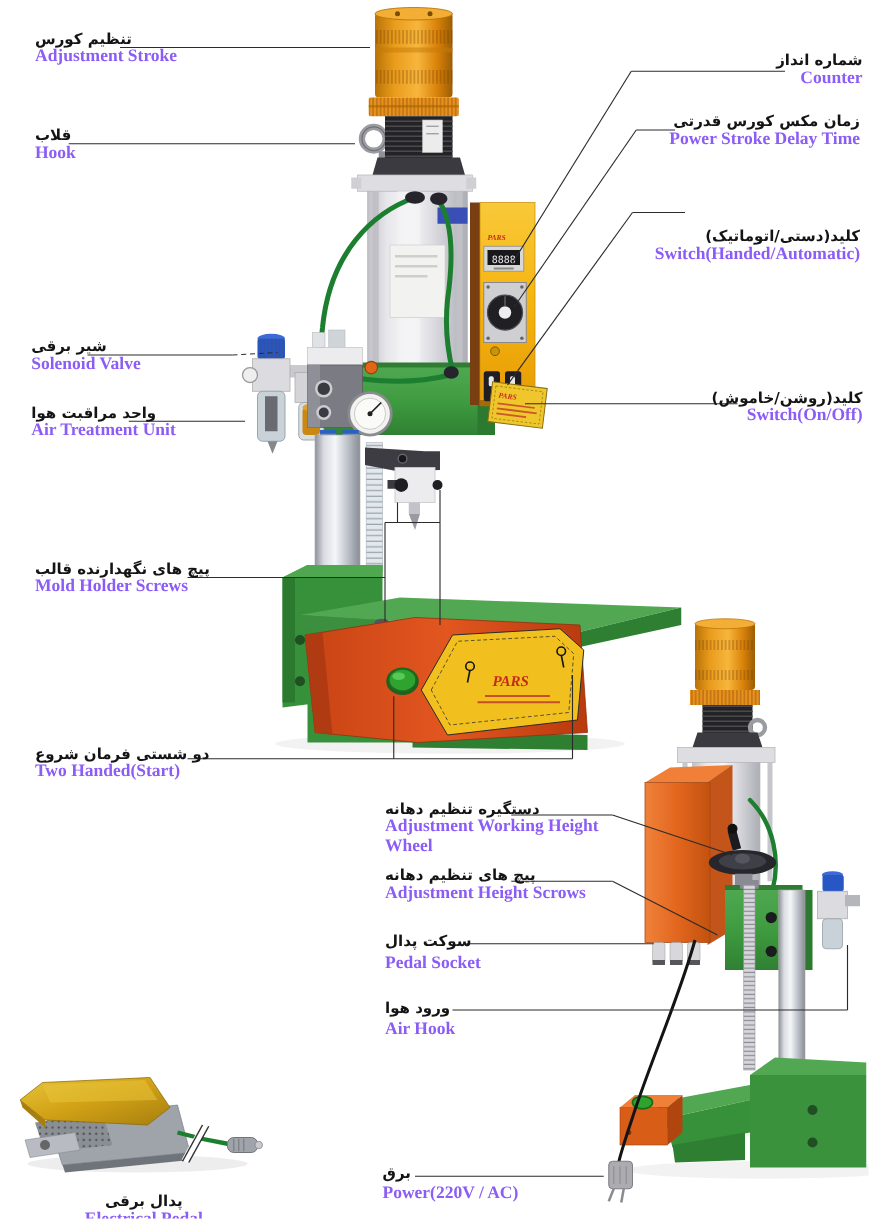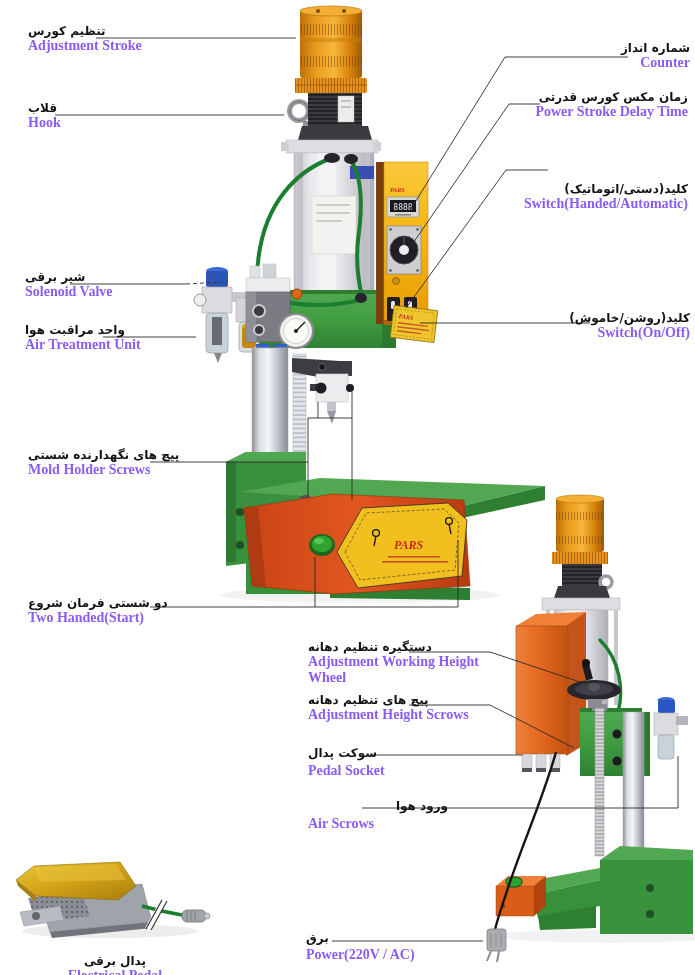--- a/index.html
+++ b/index.html
@@ -460,21 +460,21 @@
   <span class="fa" style="text-align:left;">شیر برقی</span>
   <span class="en">Solenoid Valve</span>
 </div>
 
 <div class="lbl left" style="left:25px;top:323px;width:170px;">
   <span class="fa" style="text-align:left;">واحد مراقبت هوا</span>
   <span class="en">Air Treatment Unit</span>
 </div>
 
 <div class="lbl left" style="left:28px;top:448px;width:190px;">
-  <span class="fa" style="text-align:left;">پیچ های نگهدارنده شستی</span>
+  <span class="fa" style="text-align:left;">پیچ های نگهدارنده قالب</span>
   <span class="en">Mold Holder Screws</span>
 </div>
 
 <div class="lbl left" style="left:28px;top:596px;width:180px;">
   <span class="fa" style="text-align:left;">دو شستی فرمان شروع</span>
   <span class="en">Two Handed(Start)</span>
 </div>
 
 <div class="lbl right" style="left:500px;top:41px;width:190px;">
   <span class="fa">شماره انداز</span>
@@ -505,22 +505,22 @@
   <span class="fa" style="text-align:left;">پیچ های تنظیم دهانه</span>
   <span class="en">Adjustment Height Scrows</span>
 </div>
 
 <div class="lbl left" style="left:308px;top:746px;width:160px;">
   <span class="fa" style="text-align:left;">سوکت پدال</span>
   <span class="en" style="margin-top:3px;">Pedal Socket</span>
 </div>
 
 <div class="lbl left" style="left:308px;top:799px;width:140px;">
-  <span class="fa" style="text-align:right;">ورود هوا</span>
-  <span class="en" style="margin-top:3px;">Air Scrows</span>
+  <span class="fa" style="text-align:left;">ورود هوا</span>
+  <span class="en" style="margin-top:3px;">Air Hook</span>
 </div>
 
 <div class="lbl center" style="left:45px;top:934px;width:140px;">
   <span class="fa">پدال برقی</span>
   <span class="en">Electrical Pedal</span>
 </div>
 
 <div class="lbl left" style="left:306px;top:931px;width:160px;">
   <span class="fa" style="text-align:left;">برق</span>
   <span class="en" style="margin-top:2px;">Power(220V / AC)</span>

